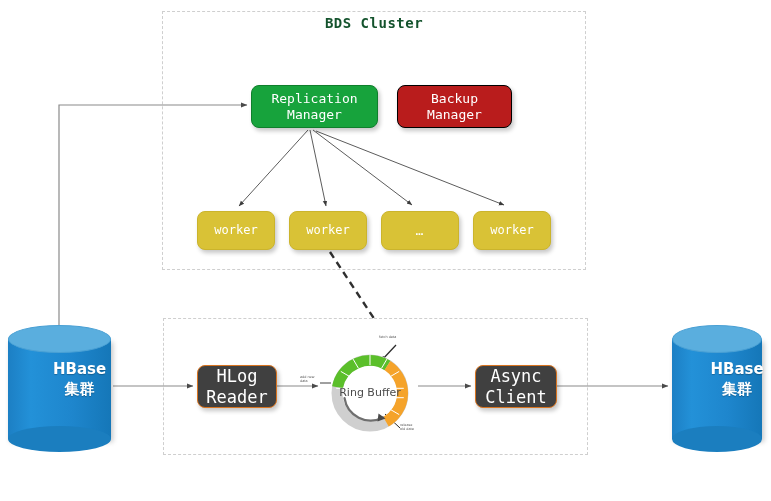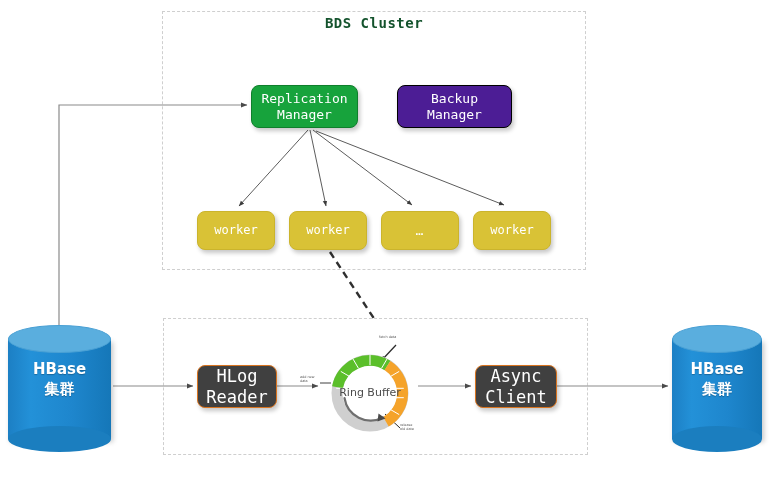--- a/index.html
+++ b/index.html
@@ -35,25 +35,25 @@
     border-radius:8px;
     display:flex;align-items:center;justify-content:center;
     text-align:center;
     color:#ffffff;
     font-family:"DejaVu Sans Mono", monospace;
     line-height:1.18;
     box-shadow:2px 3px 4px rgba(0,0,0,.22);
     white-space:pre-line;
   }
   .node.green{background:#17a33c;border:1px solid #0f7f2c;font-size:13px;}
-  .node.black{background:#4c1d95;border:1px solid #000000;font-size:13px;}
+  .node.black{background:#b91c1c;border:1px solid #000000;font-size:13px;}
   .node.yellow{background:#d9c236;border:1px solid #cbb42c;font-size:12px;align-items:center;}
   .node.orange{background:#404040;border:1px solid #d9741f;font-size:17px;}
 
-  #replication-manager{left:251px;top:85px;width:107px;height:43px;}
+  #replication-manager{left:251px;top:85px;width:127px;height:43px;}
   #backup-manager{left:397px;top:85px;width:115px;height:43px;}
 
   #worker-1{left:197px;top:211px;width:78px;height:39px;}
   #worker-2{left:289px;top:211px;width:78px;height:39px;}
   #worker-3{left:381px;top:211px;width:78px;height:39px;}
   #worker-4{left:473px;top:211px;width:78px;height:39px;}
   #worker-3 .lbl{font-size:13px;letter-spacing:1px;}
 
   #hlog-reader{left:197px;top:365px;width:80px;height:43px;}
   #async-client{left:475px;top:365px;width:82px;height:43px;}
@@ -78,20 +78,21 @@
     background:#1b7ebf;
     box-sizing:border-box;
   }
   .cyl .cyl-label{
     position:absolute;left:0;top:34px;width:100%;
     text-align:center;color:#ffffff;
     font-family:"DejaVu Sans", sans-serif;
     font-size:15px;font-weight:bold;line-height:1.35;
     text-shadow:0 1px 1px rgba(0,0,0,.25);
     white-space:pre-line;
+    padding-left:20px;
   }
   #cyl-a{left:8px;top:325px;width:103px;height:127px;}
   #cyl-b{left:672px;top:325px;width:90px;height:127px;}
 
   .room-label{
     position:absolute;text-align:center;
     font-family:"DejaVu Sans", sans-serif;
     font-size:14px;font-weight:bold;color:#1b1b1b;
   }
   #room-a{left:8px;top:466px;width:103px;}

